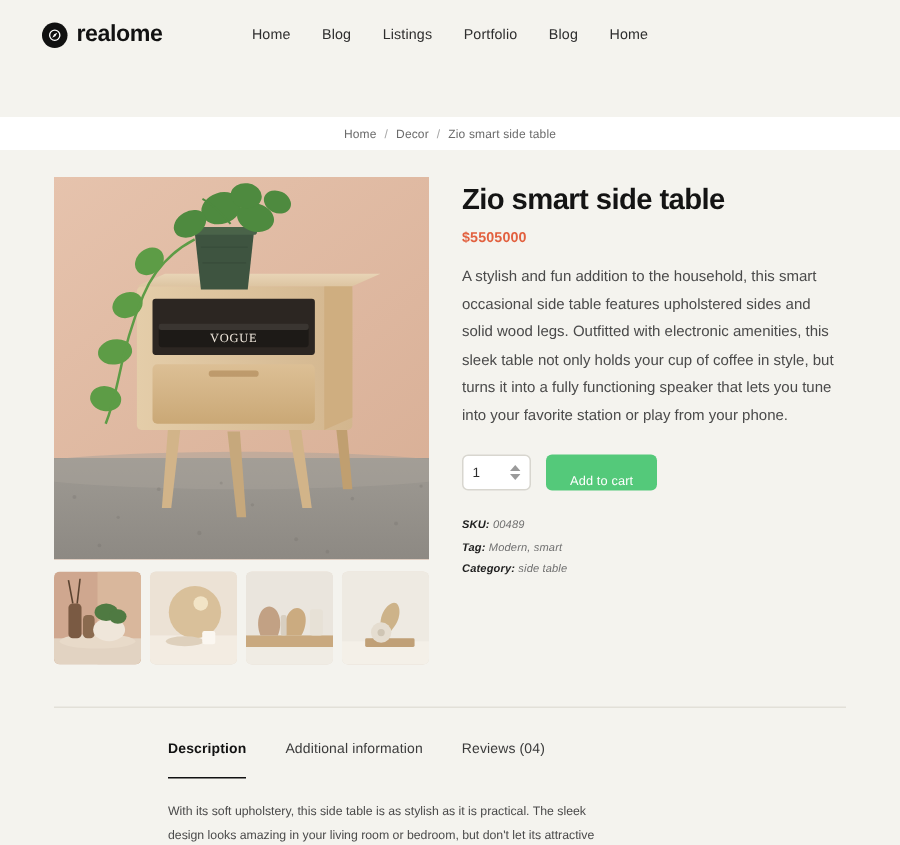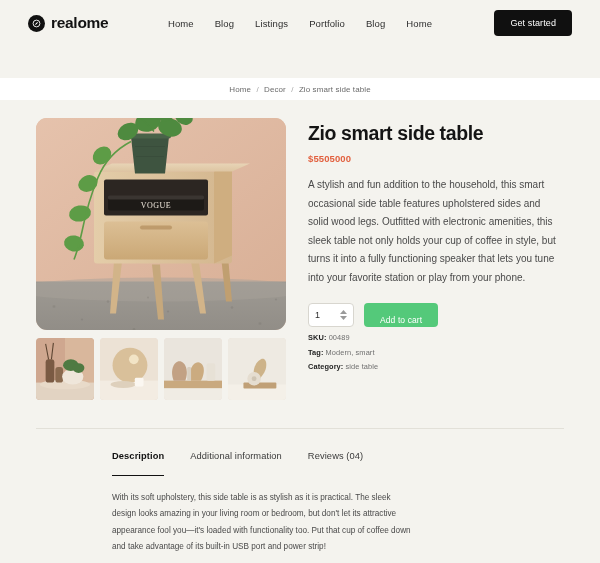--- a/index.html
+++ b/index.html
@@ -96,22 +96,22 @@
   }
   .product {
     display: flex;
     gap: 22px;
   }
 
   
   .gallery { width: 250px; flex: 0 0 250px; }
   .hero {
     width: 250px;
-    height: 212px;
-    border-radius: 11px;
+    height: 255px;
+    border-radius: 0;
     overflow: hidden;
     position: relative;
     background: #dfbca6;
   }
   .hero svg { display: block; width: 100%; height: 100%; }
 
   .thumbs {
     display: flex;
     gap: 6px;
     margin-top: 8px;
@@ -185,21 +185,21 @@
     font-size: 8.5px;
     border: none;
     border-radius: 4px;
     height: 24px;
     padding: 12px 16px;
     cursor: pointer;
     font-family: "Liberation Sans", sans-serif;
     letter-spacing: 0.1px;
   }
 
-  .meta { margin-top: 4px; }
+  .meta { margin-top: 16px; font-style: italic; }
   .meta-row {
     font-size: 7.4px;
     color: #6f6f6f;
     line-height: 1.95;
     letter-spacing: 0.1px;
   }
   .meta-row b { color: #1f1f1f; font-weight: bold; }
 
   
   .divider {
@@ -250,21 +250,20 @@
 
   <nav class="nav">
     <span class="nav-item">Home</span>
     <span class="nav-item">Blog</span>
     <span class="nav-item">Listings</span>
     <span class="nav-item">Portfolio</span>
     <span class="nav-item">Blog</span>
     <span class="nav-item">Home</span>
   </nav>
 
-  <button class="cta">Get started</button>
 </div>
 
 <div class="crumb-strip">
   <div class="crumb">
     <span>Home</span>
     <span class="sep">/</span>
     <span>Decor</span>
     <span class="sep">/</span>
     <span class="cur">Zio smart side table</span>
   </div>

